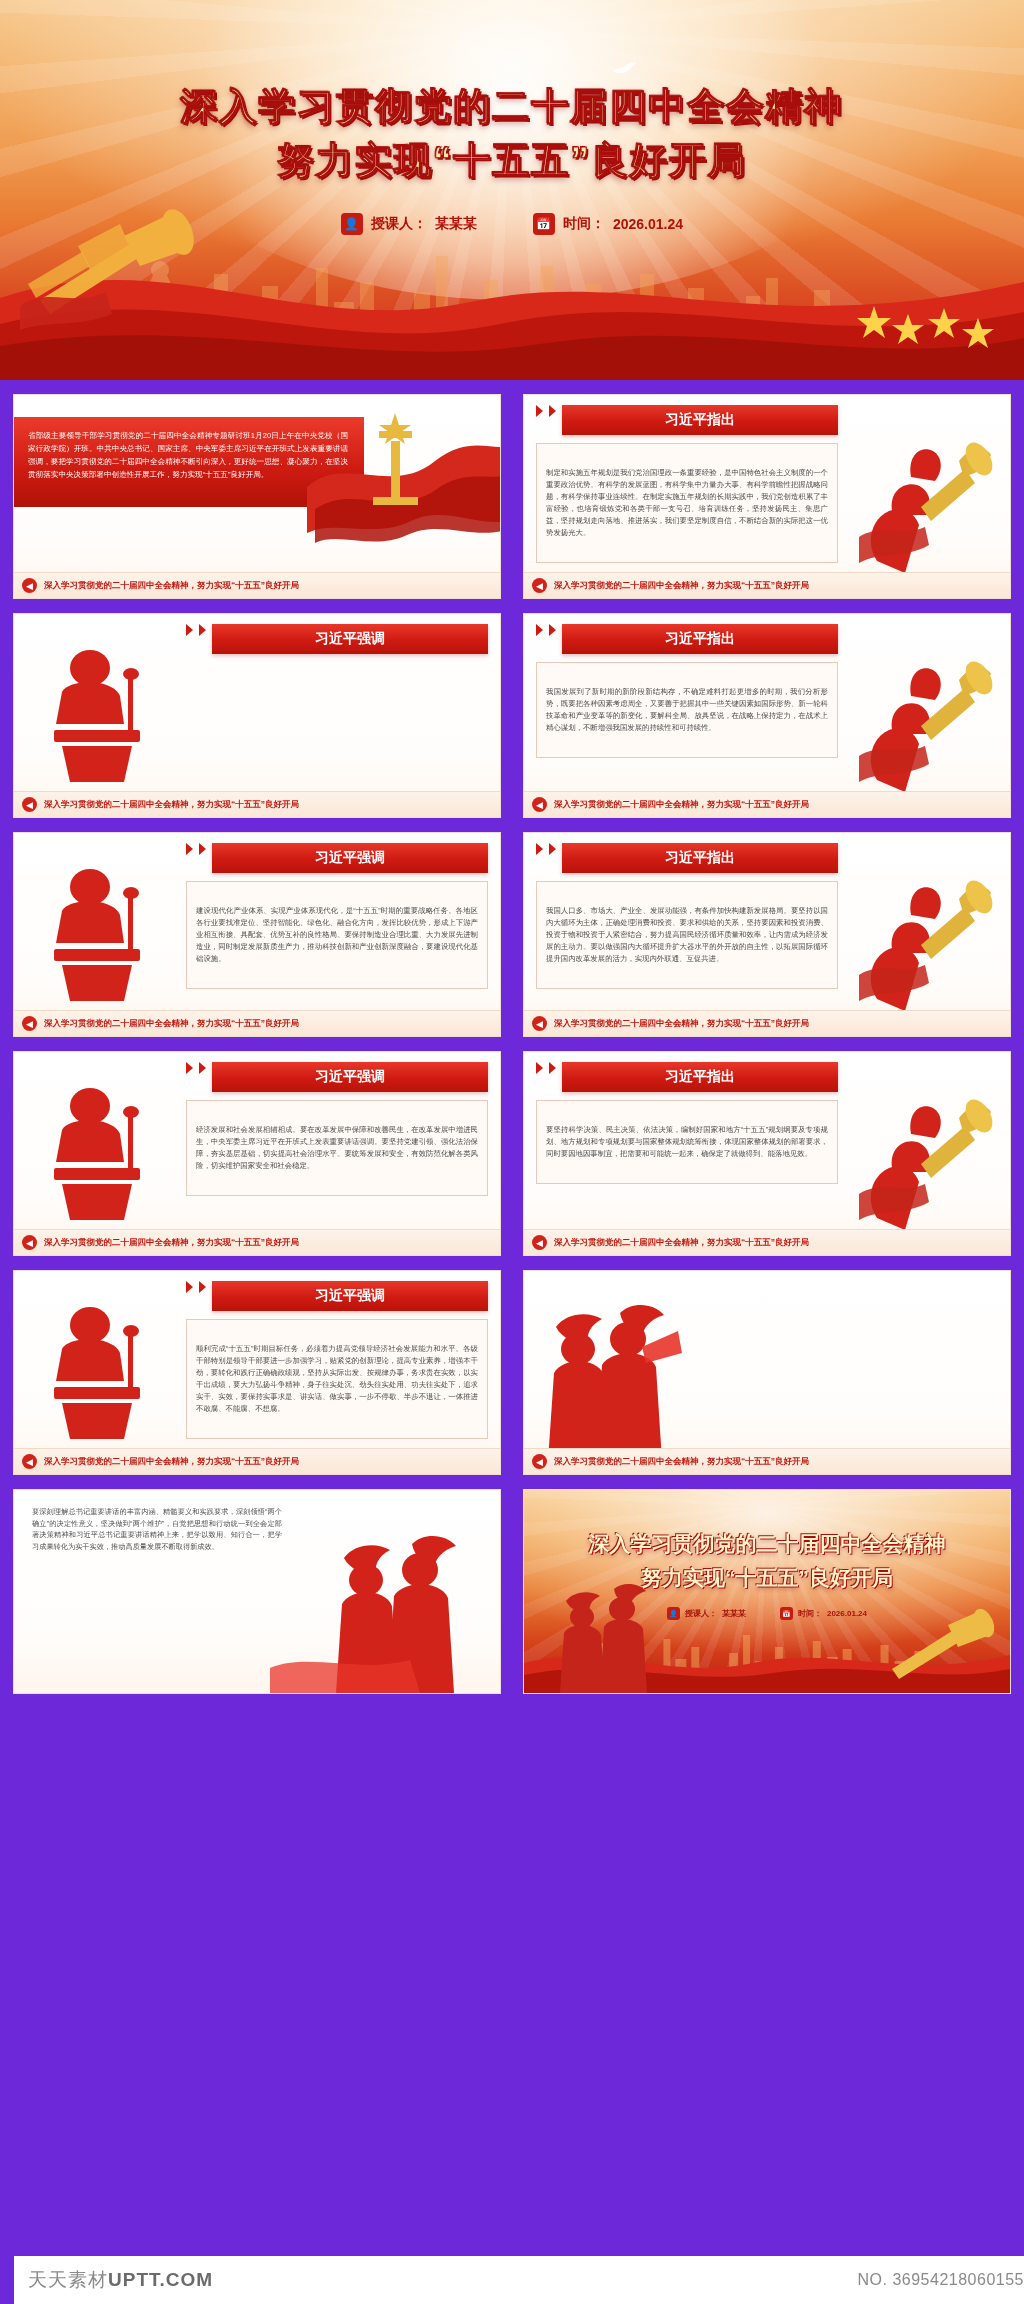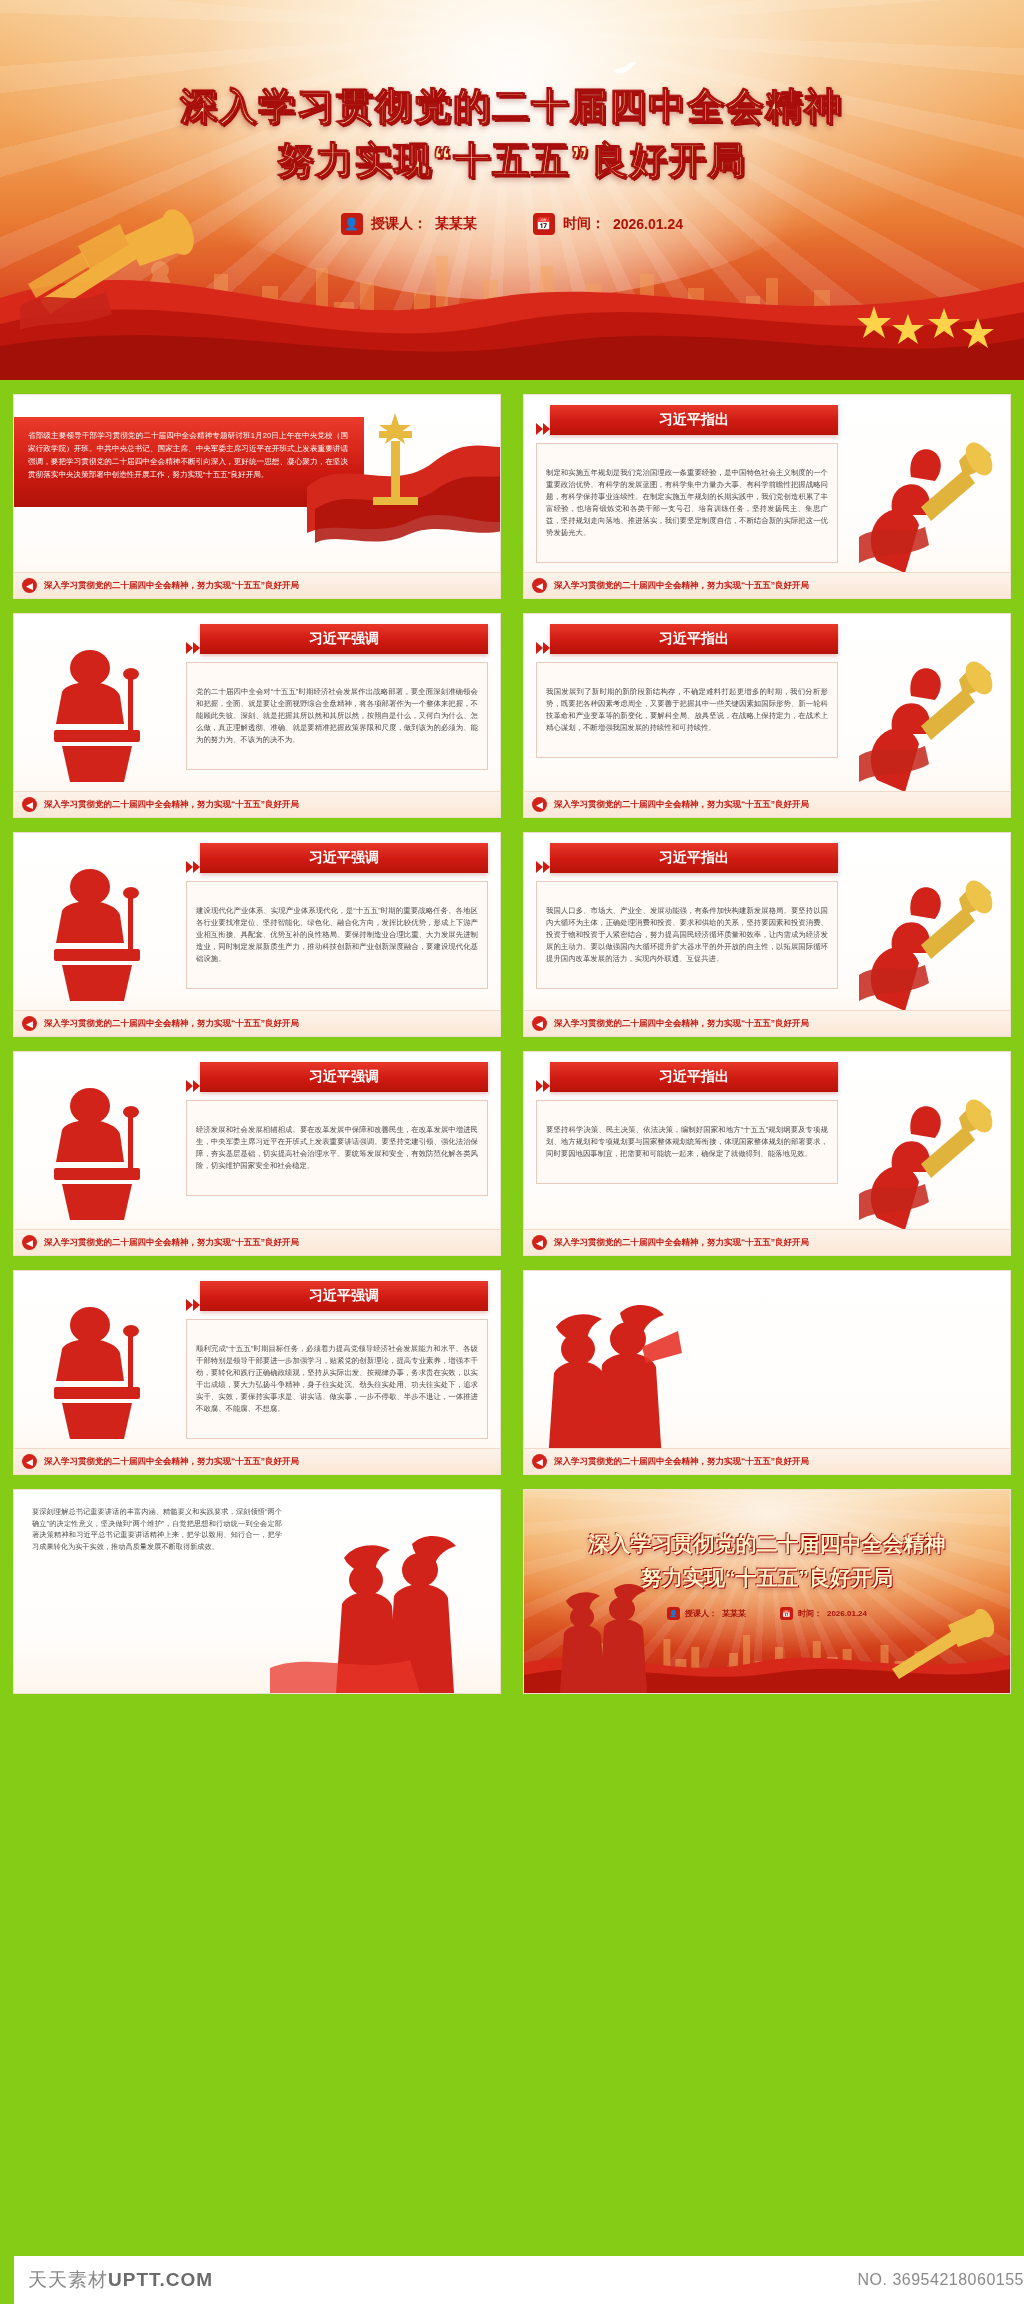--- a/index.html
+++ b/index.html
@@ -3,21 +3,21 @@
 <meta charset="utf-8">
 <style>
   * { box-sizing: border-box; margin: 0; padding: 0; }
   body {
     width: 1024px; height: 2304px;
     font-family: "Liberation Sans", "DejaVu Sans", sans-serif;
     background: #ffffff;
     overflow: hidden;
     position: relative;
   }
-  .page { position: relative; width: 1024px; height: 2304px; background: #84cc16; }
+  .page { position: relative; width: 1024px; height: 2304px; background: #6d28d9; }
 
   
   .hero {
     position: relative;
     width: 1024px; height: 380px;
     margin: 0 auto;
     background:
       radial-gradient(ellipse 700px 300px at 50% 15%, rgba(255,255,255,0.85) 0%, rgba(255,240,220,0.45) 45%, rgba(255,220,180,0.05) 75%),
       linear-gradient(180deg, #f6c98e 0%, #f3b36c 18%, #ef9a4d 38%, #e8762c 58%, #d9451b 78%, #c62014 100%);
     overflow: hidden;
@@ -132,21 +132,21 @@
   .speaker-ico { position: absolute; left: 24px; top: 38px; width: 120px; height: 120px; }
 
   
   .trumpet { position: absolute; right: 4px; top: 6px; width: 135px; height: 180px; }
 
   
   .slide-inner { position: absolute; inset: 0 0 26px 0; padding: 10px 12px; }
   .two-col { display: flex; gap: 10px; height: 100%; }
   .col-art { width: 150px; flex: 0 0 150px; position: relative; }
   .col-body { flex: 1; display: flex; flex-direction: column; gap: 8px; }
-  .banner-row { display: flex; align-items: flex-end; }
+  .banner-row { display: flex; align-items: flex-start; gap: 6px; }
   .banner-row .bn { flex: 1; }
 
   
   .cover-mini {
     position: relative; width: 100%; height: 100%;
     background:
       radial-gradient(ellipse 420px 180px at 50% 12%, rgba(255,255,255,.8) 0%, rgba(255,235,205,.35) 50%, rgba(255,215,170,0) 78%),
       linear-gradient(180deg,#f7cd93 0%, #f0a659 25%, #e87c33 50%, #d5441b 75%, #bd1a10 100%);
     overflow: hidden;
   }
@@ -347,21 +347,20 @@
                 <ellipse cx="99" cy="30" rx="8" ry="6"></ellipse>
               </g>
             </svg>
           </div>
           <div class="col-body">
             <div class="banner-row">
               <span class="arrow-chev"></span>
               <span class="arrow-chev"></span>
               <div class="banner bn">习近平强调</div>
             </div>
-            <div class="txtbox">党的二十届四中全会对“十五五”时期经济社会发展作出战略部署，要全面深刻准确领会和把握，全面、就是要让全面视野综合全盘精神，将各项部署作为一个整体来把握，不能顾此失彼。深刻、就是把握其所以然和其所以然，按照自是什么，又何白为什么、怎么做，真正理解透彻、准确、就是要精准把握政策界限和尺度，做到该为的必须为、能为的努力为、不该为的决不为。</div>
           </div>
         </div>
       </div>
       <div class="slide-footer">
         <span class="footer-arrow">◀</span>
         <span class="footer-text">深入学习贯彻党的二十届四中全会精神，努力实现“十五五”良好开局</span>
         <span class="footer-orn"></span>
       </div>
     </div>
 

